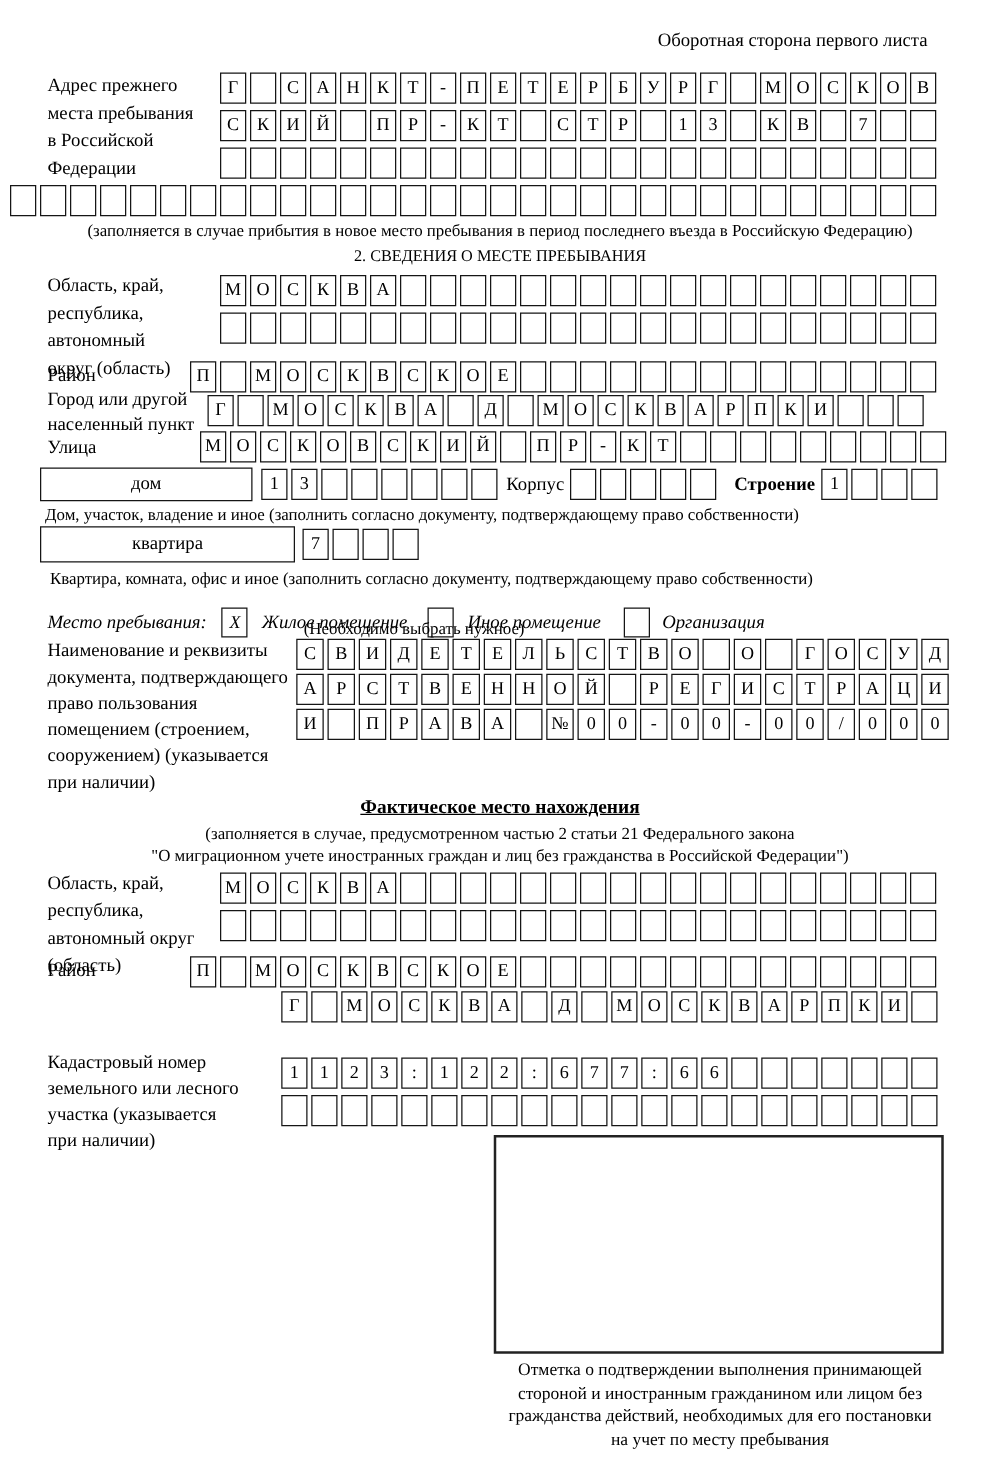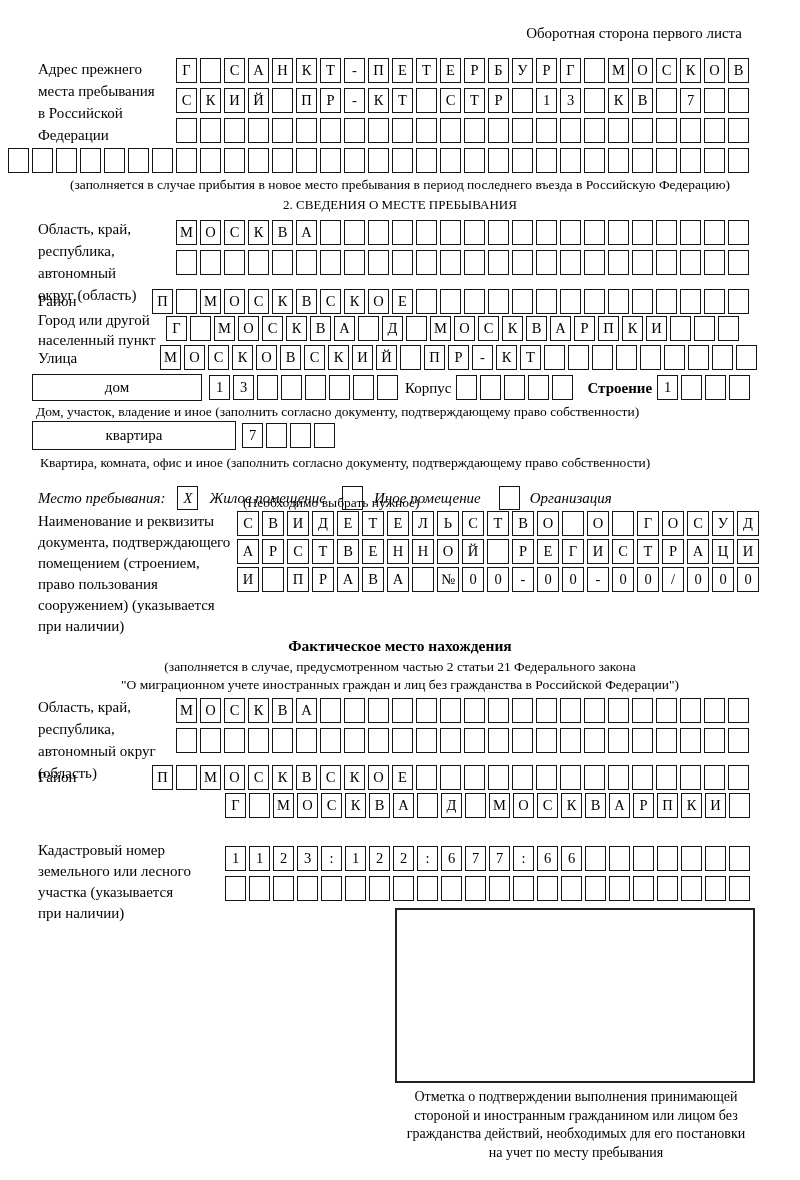--- a/index.html
+++ b/index.html
@@ -354,22 +354,22 @@
     <span class="cb" style="margin-left:16px;"></span>
     <span class="lbl" style="margin-left:11px;">Иное помещение</span>
     <span class="cb" style="margin-left:18px;"></span>
     <span class="lbl" style="margin-left:10px;">Организация</span>
   </div>
   <div class="abs note" style="left:243px;top:495px;">(Необходимо выбрать нужное)</div>
 
   <div class="abs lbl" style="left:38px;top:511px;width:200px;line-height:21px;">
     <div>Наименование и реквизиты</div>
     <div>документа, подтверждающего</div>
+    <div>право пользования</div>
     <div>помещением (строением,</div>
-    <div>право пользования</div>
     <div>сооружением) (указывается</div>
     <div>при наличии)</div>
   </div>
   <div class="abs cells" style="left:237px;top:511px;--cw:22px;">
       <span class="cell">С</span>
       <span class="cell">В</span>
       <span class="cell">И</span>
       <span class="cell">Д</span>
       <span class="cell">Е</span>
       <span class="cell">Т</span>
@@ -429,21 +429,21 @@
       <span class="cell">0</span>
       <span class="cell">-</span>
       <span class="cell">0</span>
       <span class="cell">0</span>
       <span class="cell">/</span>
       <span class="cell">0</span>
       <span class="cell">0</span>
       <span class="cell">0</span>
     </div>
 
-  <div class="abs center" style="top:637px;font-weight:bold;font-size:15.5px;">Фактическое место нахождения</div>
+  <div class="abs center" style="top:637px;font-weight:bold;font-size:15.5px;text-decoration:underline;">Фактическое место нахождения</div>
   <div class="abs note center" style="top:659px;">(заполняется в случае, предусмотренном частью 2 статьи 21 Федерального закона</div>
   <div class="abs note center" style="top:677px;">"О миграционном учете иностранных граждан и лиц без гражданства в Российской Федерации")</div>
 
   <div class="abs lbl" style="left:38px;top:696px;width:150px;">
     <div>Область, край,</div>
     <div>республика,</div>
     <div>автономный округ</div>
     <div>(область)</div>
   </div>
   <div class="abs cells" style="left:176px;top:698px;">

